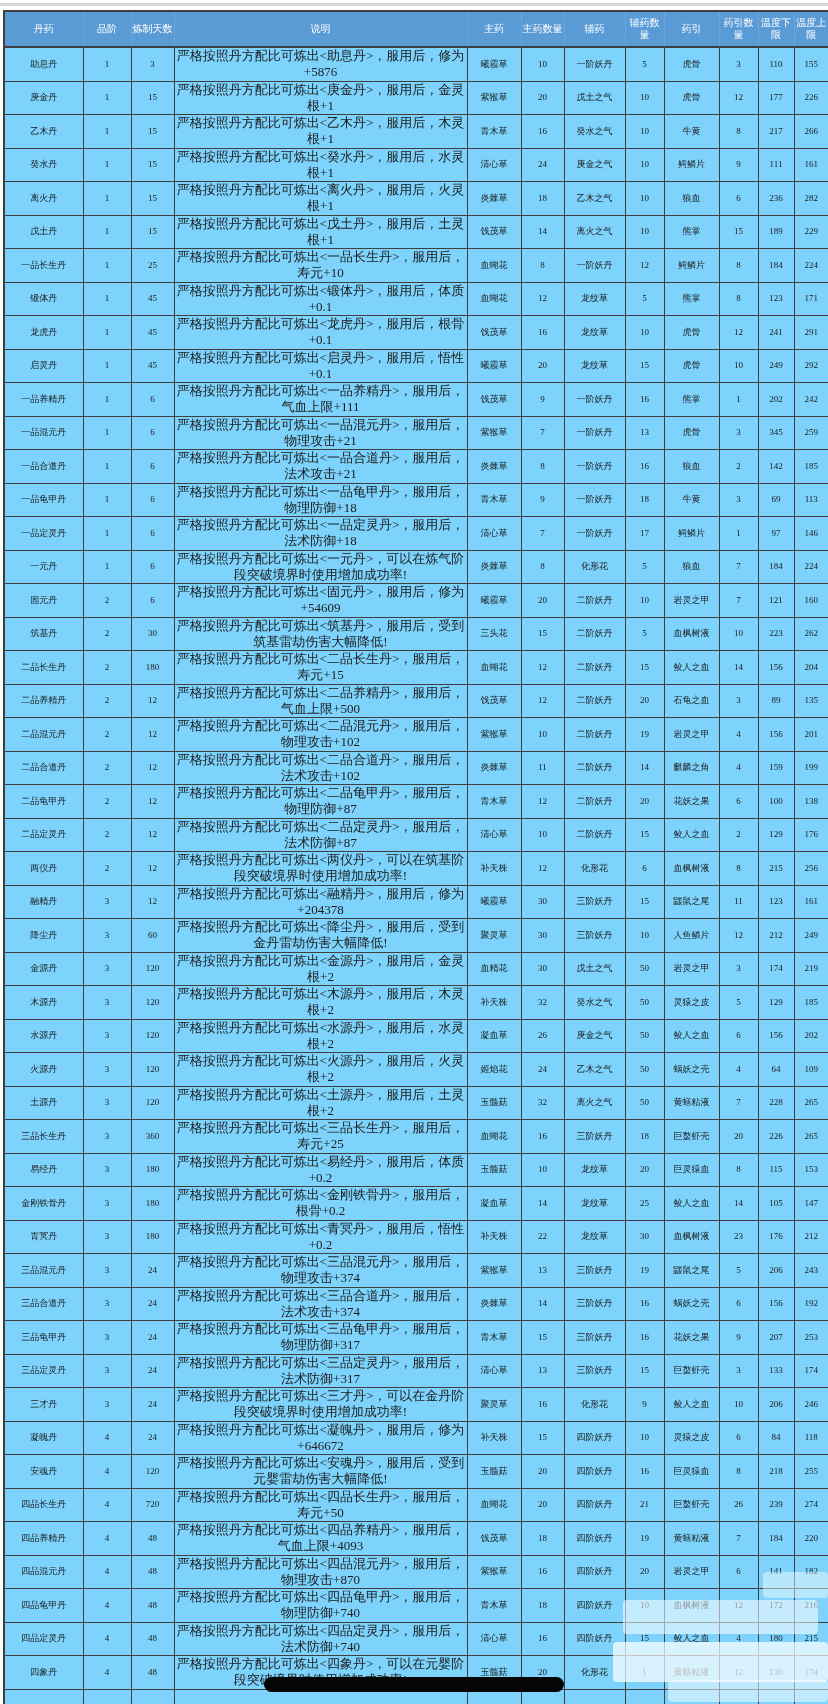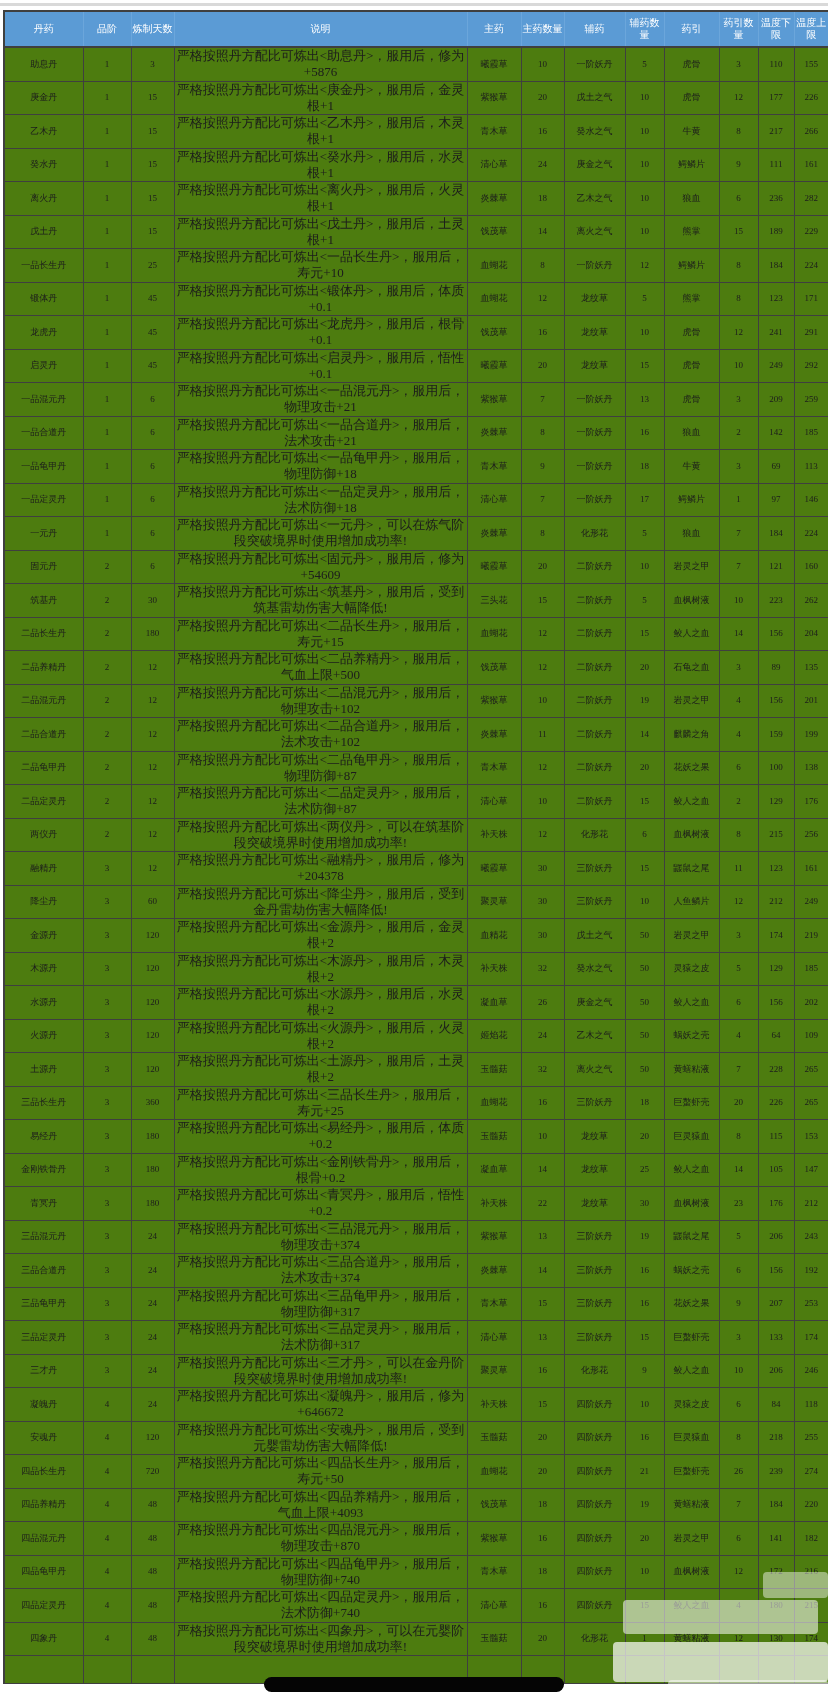--- a/index.html
+++ b/index.html
@@ -11,21 +11,21 @@
   col.c0{width:79px}col.c1{width:48px}col.c2{width:43px}col.c3{width:293px}
   col.c4{width:54px}col.c5{width:43px}col.c6{width:61px}col.c7{width:39px}
   col.c8{width:55px}col.c9{width:39px}col.c10{width:36px}col.c11{width:35px}
   th,td{border:1px solid #3f3f3f;text-align:center;vertical-align:middle;
         padding:0 1px;overflow:hidden;color:#1c1c1c;font-size:9px;line-height:1.25;}
   thead th{background:#5b9bd5;color:#ffffff;height:34px;font-size:10px;
            font-weight:normal;border:1px solid #6ba6db;border-bottom:2px solid #3f3f3f;
            border-top:2px solid #3f3f3f;font-family:"Liberation Sans",sans-serif;}
   thead th:first-child{border-left:2px solid #3f3f3f;}
   thead th:last-child{border-right:2px solid #6d28d9;}
-  tbody tr{height:32px;background:#4d7c0f;}
+  tbody tr{height:32px;background:#7dd3fc;}
   tbody tr.partial{height:28px;}
   tbody td:first-child{border-left:2px solid #3f3f3f;}
   tbody td:last-child{border-right:2px solid #3f3f3f;}
   td.desc{font-size:13px;}
   .redact-bar{position:absolute;left:264px;top:1677px;width:300px;height:15px;
               background:#050505;border-radius:8px;z-index:5;}
   .watermark{position:absolute;right:0;top:1572px;width:215px;height:132px;z-index:4;
              pointer-events:none;}
   .watermark .wm{position:absolute;background:#ffffff;}
   .wm.a{left:10px;top:28px;width:195px;height:34px;opacity:.55;border-radius:4px;}
@@ -204,31 +204,45 @@
         <td>曦霞草</td>
         <td>20</td>
         <td>龙纹草</td>
         <td>15</td>
         <td>虎骨</td>
         <td>10</td>
         <td>249</td>
         <td>292</td>
       </tr>
       <tr>
+        <td>一品养精丹</td>
+        <td>1</td>
+        <td>6</td>
+        <td class="desc">严格按照丹方配比可炼出&lt;一品养精丹&gt;，服用后，气血上限+111</td>
+        <td>饯茂草</td>
+        <td>9</td>
+        <td>一阶妖丹</td>
+        <td>16</td>
+        <td>熊掌</td>
+        <td>1</td>
+        <td>202</td>
+        <td>242</td>
+      </tr>
+      <tr>
         <td>一品混元丹</td>
         <td>1</td>
         <td>6</td>
         <td class="desc">严格按照丹方配比可炼出&lt;一品混元丹&gt;，服用后，物理攻击+21</td>
         <td>紫猴草</td>
         <td>7</td>
         <td>一阶妖丹</td>
         <td>13</td>
         <td>虎骨</td>
         <td>3</td>
-        <td>209</td>
+        <td>345</td>
         <td>259</td>
       </tr>
       <tr>
         <td>一品合道丹</td>
         <td>1</td>
         <td>6</td>
         <td class="desc">严格按照丹方配比可炼出&lt;一品合道丹&gt;，服用后，法术攻击+21</td>
         <td>炎棘草</td>
         <td>8</td>
         <td>一阶妖丹</td>

